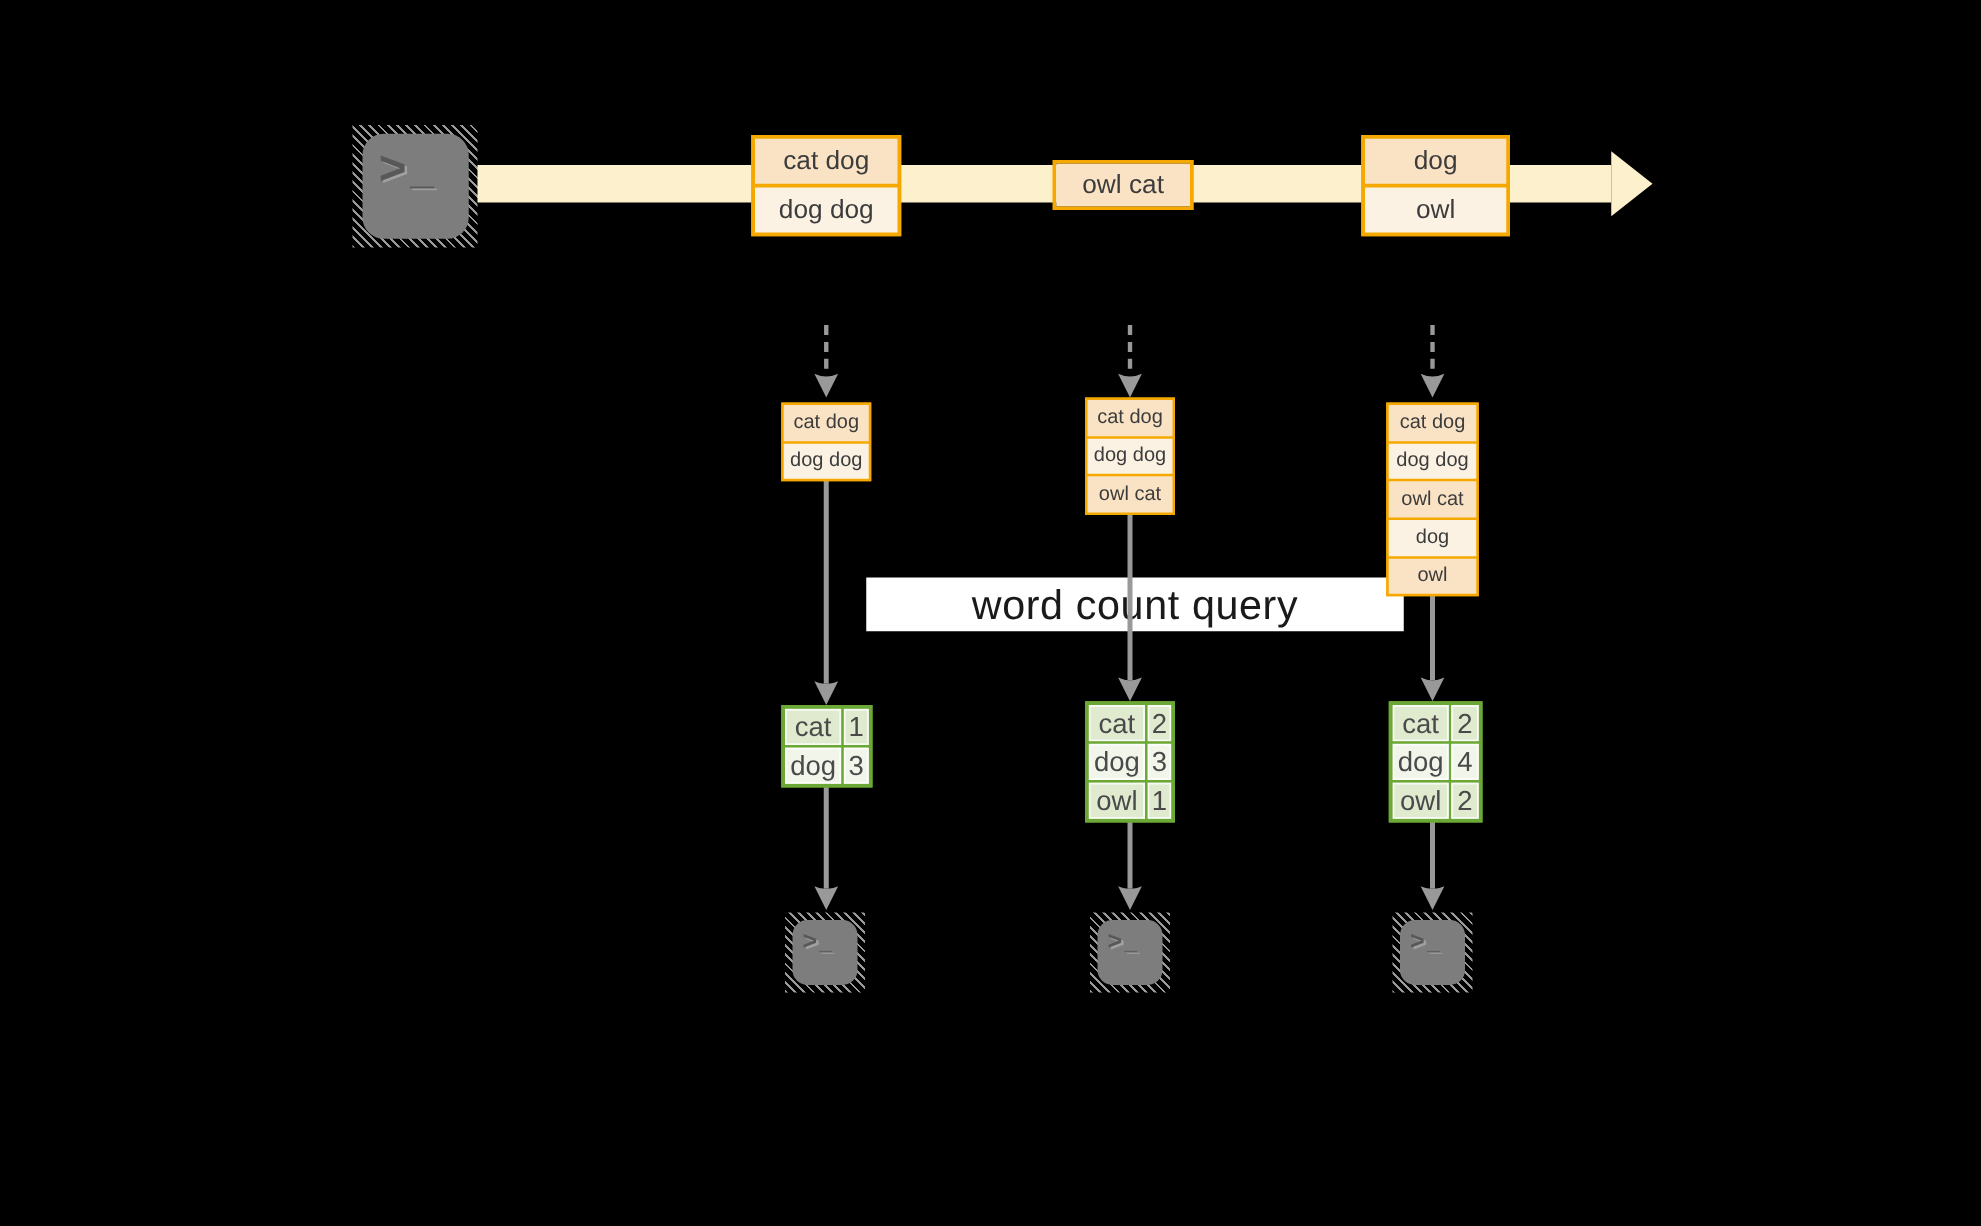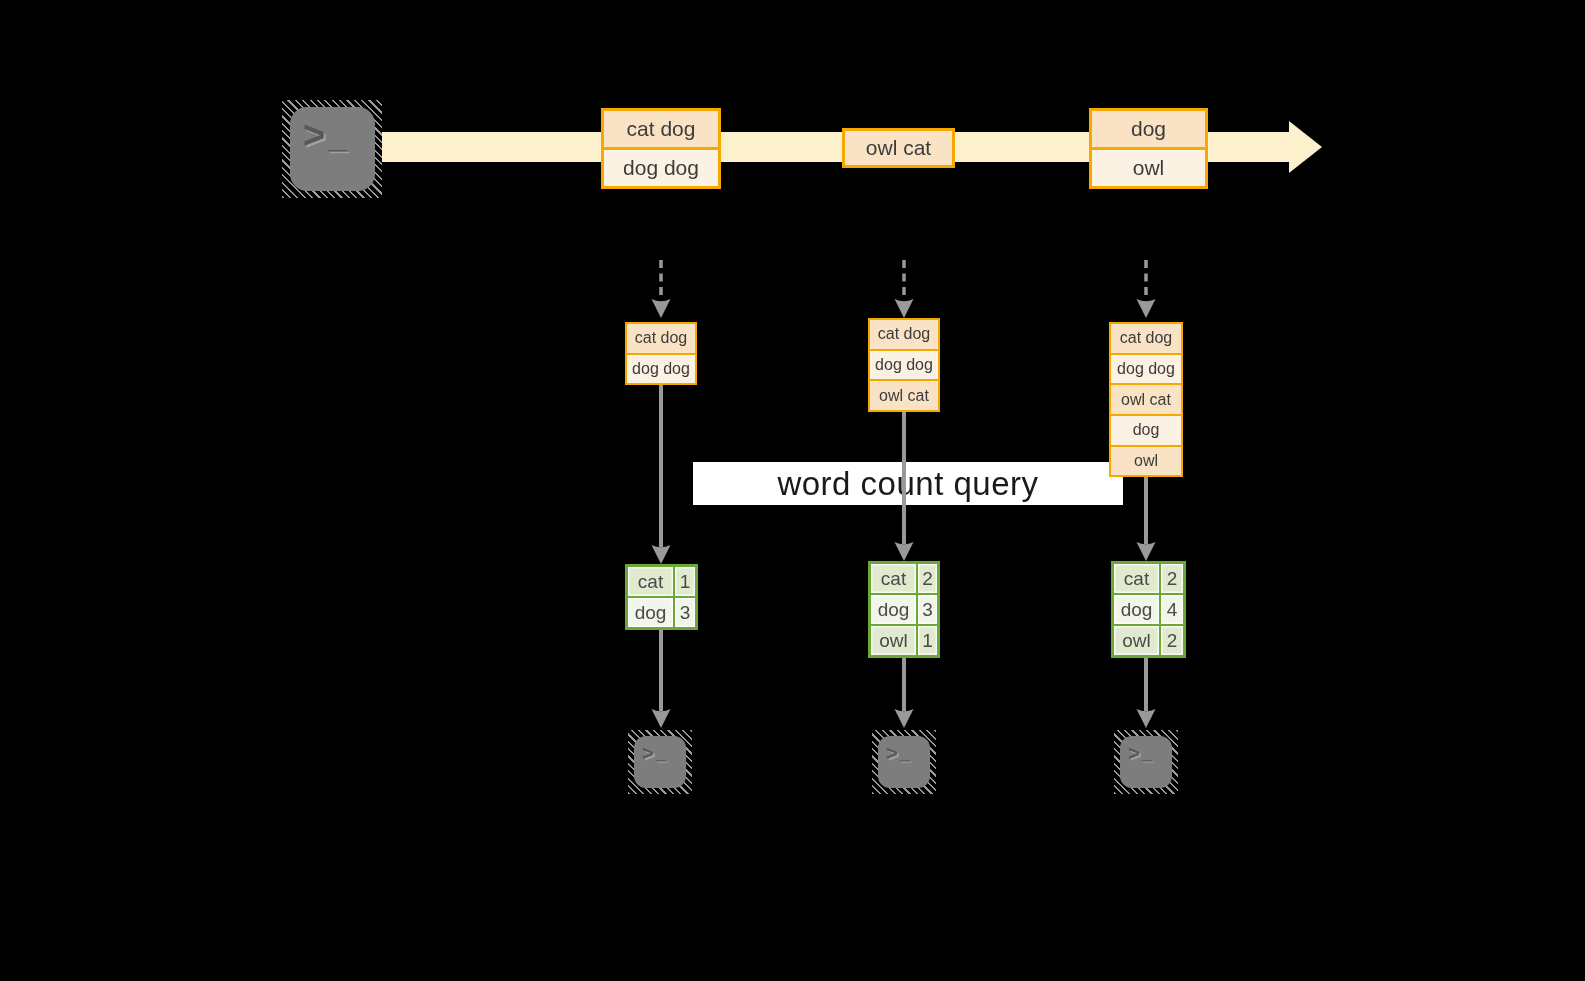--- a/index.html
+++ b/index.html
@@ -77,21 +77,21 @@
 
   
   .wctable {
     position:absolute; z-index:3;
     border:3px solid #6CA836; box-sizing:border-box; background:#6CA836;
   }
   .trow { display:flex; height:29px; }
   .trow + .trow { margin-top:2px; }
   .wword, .wnum {
     display:flex; align-items:center; justify-content:center;
-    font-size:19px; color:#4A4A4A;
+    font-size:22px; color:#4A4A4A;
     box-shadow:inset 0 0 0 1.5px rgba(255,255,255,0.75);
   }
   .wword { width:45px; }
   .wnum  { flex:1; margin-left:2px; }
   .gdark  { background:#E0EACF; }
   .glight { background:#F1F5EA; }
 
   
   .arrow { position:absolute; z-index:2; }
 </style>

